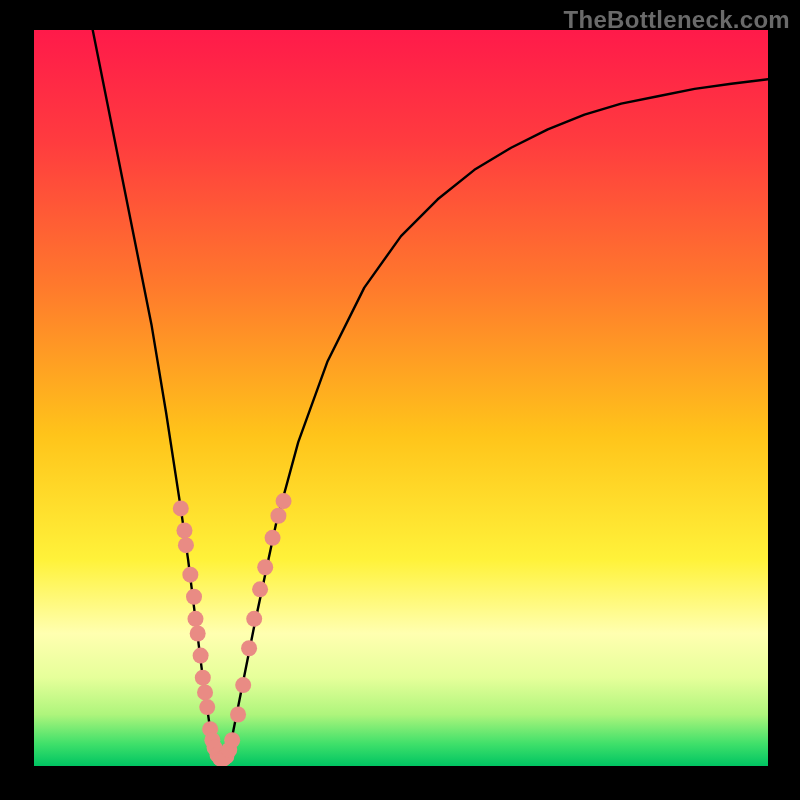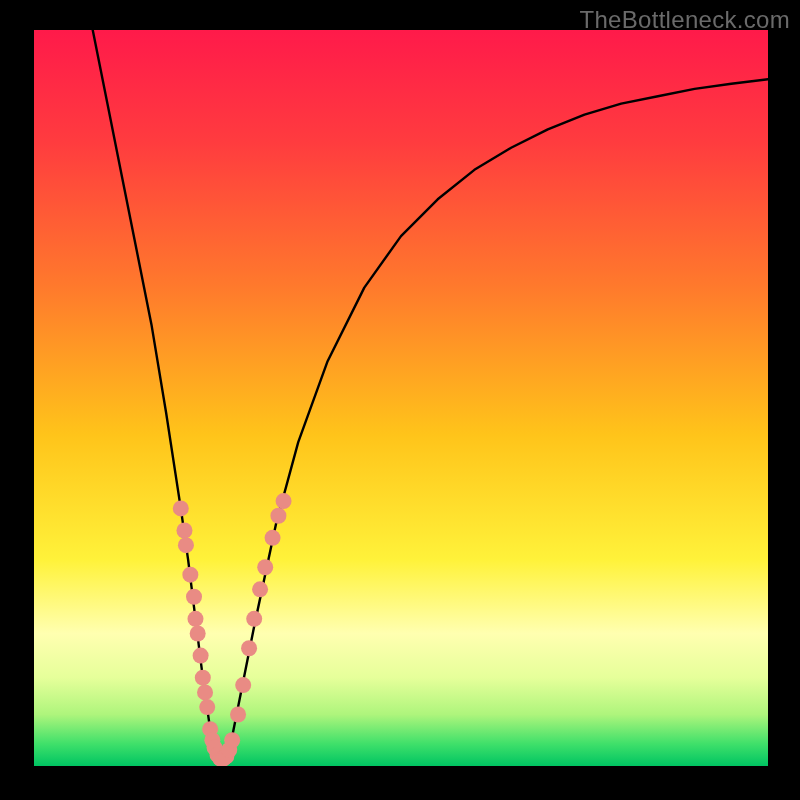--- a/index.html
+++ b/index.html
@@ -18,21 +18,21 @@
     width: 800px;
     height: 800px;
     background: #000;
   }
   .watermark {
     position: absolute;
     top: 6px;
     right: 10px;
     color: #6a6a6a;
     font-size: 24px;
-    font-weight: 400;
+    font-weight: 700;
     letter-spacing: 0.3px;
     user-select: none;
   }
   .plot {
     position: absolute;
     background: #000;
   }
   svg { display: block; }
 </style>
 </head>

